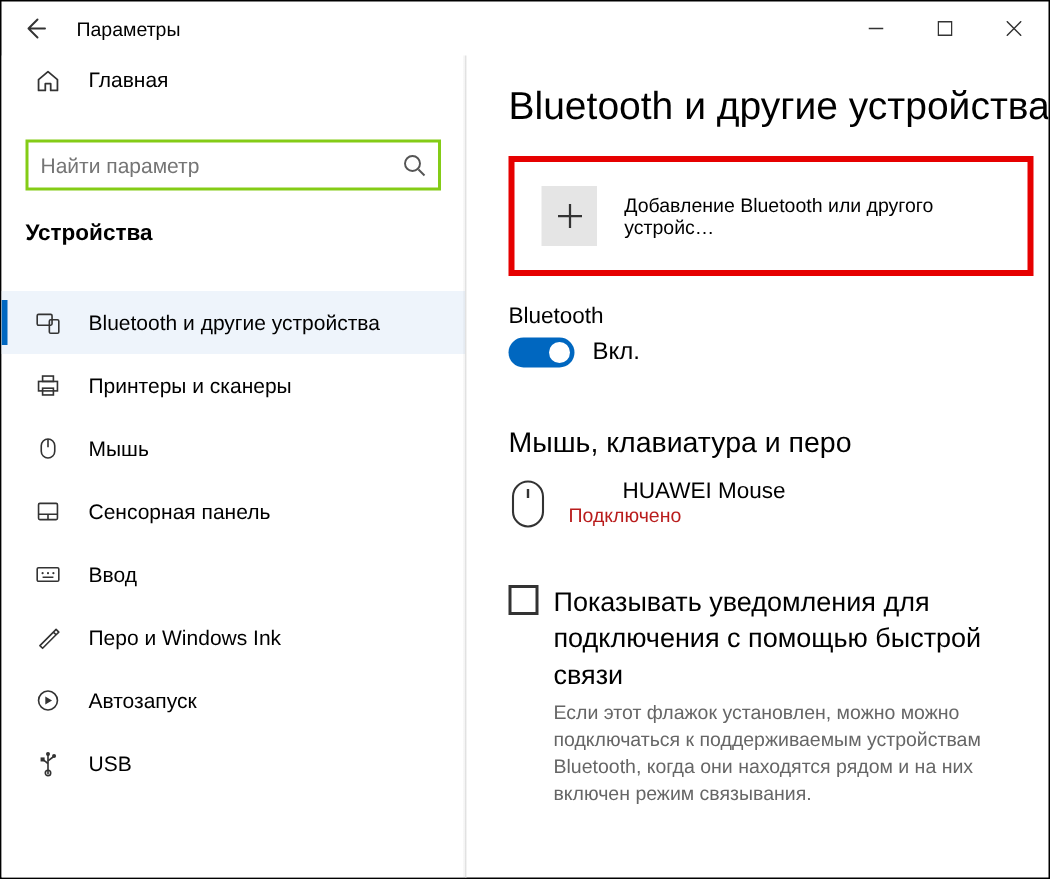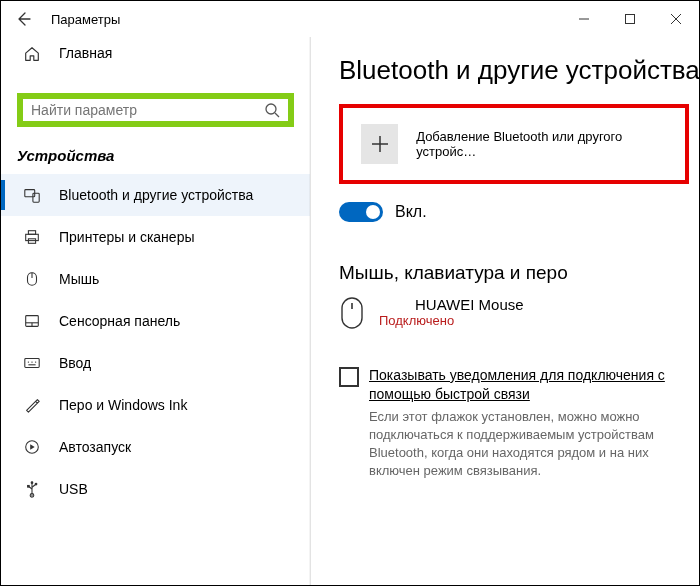--- a/index.html
+++ b/index.html
@@ -53,35 +53,34 @@
   .home-row {
     display: flex; 
     height: 38px;
     padding-left: 22px;
     gap: 18px;
   }
   .home-row .lbl { font-size: 14px; }
   .search {
     margin: 10px 16px 14px 16px;
     height: 34px;
-    border: 6px solid #84cc16;
+    border: 2px solid #84cc16;
     background: #fff;
     display: flex; align-items: center;
     padding: 0 8px;
   }
   .search input {
     flex: 1; border: none; outline: none;
     font-size: 14px; background: transparent;
   }
   .search .sicon { color: #444; }
   .category {
     font-weight: 600;
     font-size: 15px;
-    padding: 6px 16px 10px 16px;
-    font-style: italic;
+    padding: 6px 16px 30px 16px;
   }
   .nav-item {
     display: flex; align-items: center;
     height: 42px;
     padding-left: 22px;
     gap: 18px;
     position: relative;
     cursor: default;
   }
   .nav-item.selected {
@@ -145,21 +144,21 @@
   .mouse-icon{width:26px;}
   .device-name { font-size: 15px; margin-left: 36px; }
   .device-status { font-size: 13px; color: #b91c1c; }
   .chk-row { display: flex; gap: 10px; align-items:flex-start; }
   .chk {
     width: 20px; height: 20px;
     border: 2px solid #333;
     flex-shrink:0;
     margin-top:1px;
   }
-  .chk-text { font-size: 14px; line-height: 1.35; text-decoration: underline; }
+  .chk-text { font-size: 18px; line-height: 1.35; }
   .chk-desc { color: #666; font-size: 13px; margin-top: 4px; line-height: 1.4; }
   svg { display:block; }
 </style>
 </head>
 <body>
 
 <div class="titlebar">
   <div class="back">
     <svg width="16" height="16" viewBox="0 0 16 16">
         <path d="M10 2 L4 8 L10 14 M4 8 H15" stroke="#333" stroke-width="1.3" fill="none" stroke-linecap="round" stroke-linejoin="round"></path>
@@ -303,20 +302,21 @@
     <div class="add-box">
       <div class="add-icon">
         <svg width="18" height="18" viewBox="0 0 18 18">
             <line x1="9" y1="1" x2="9" y2="17" stroke="#333" stroke-width="1.5"></line>
             <line x1="1" y1="9" x2="17" y2="9" stroke="#333" stroke-width="1.5"></line>
           </svg>
       </div>
       <div class="add-lbl">Добавление Bluetooth или другого устройс…</div>
     </div>
 
+    <div class="section-label">Bluetooth</div>
     <div class="toggle-row">
       <div class="toggle">
         <div class="knob"></div>
       </div>
       <div class="toggle-lbl">Вкл.</div>
     </div>
 
     <div class="subhead">Мышь, клавиатура и перо</div>
     <div class="device-row">
       <div class="mouse-icon">

